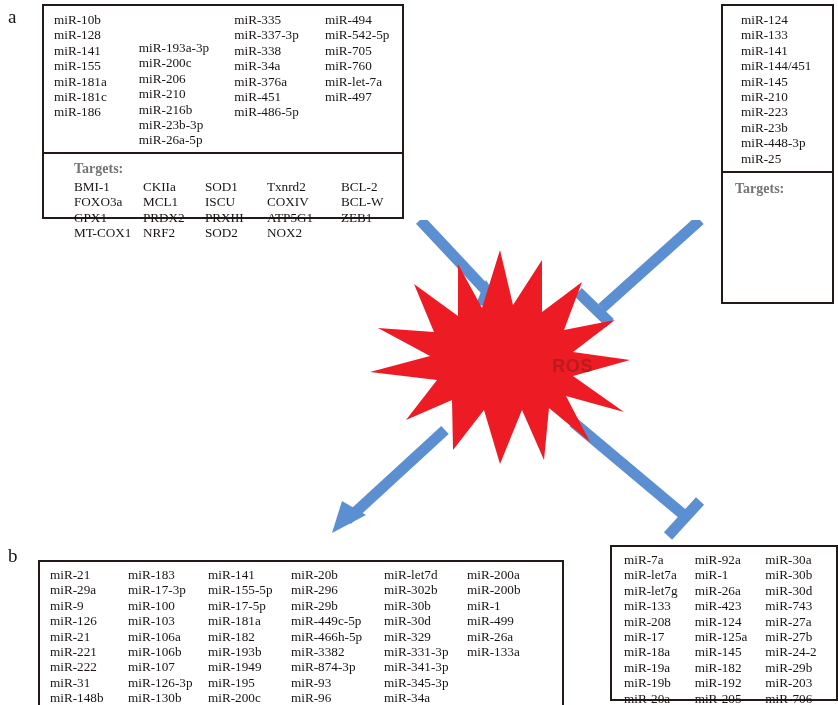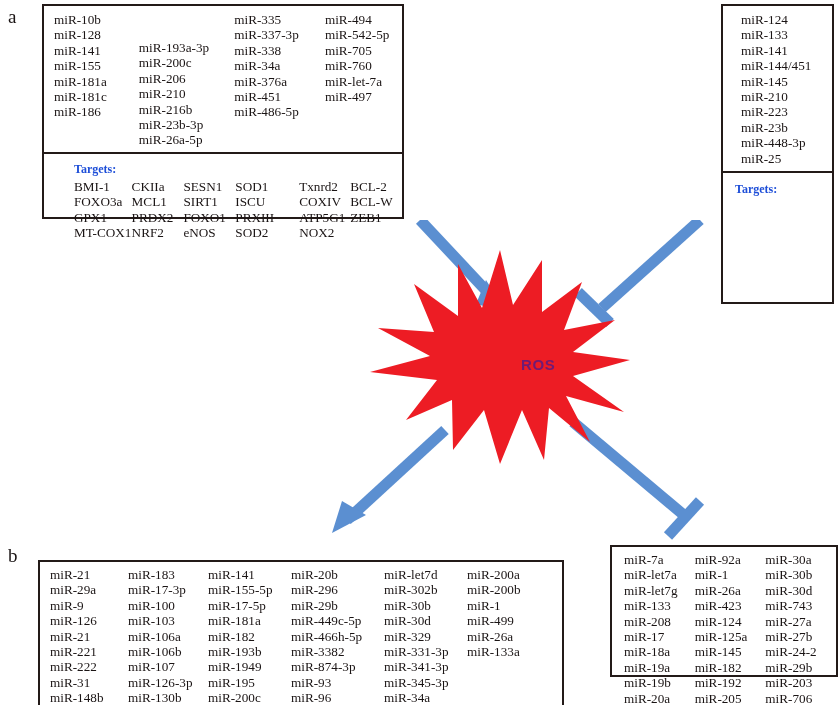--- a/index.html
+++ b/index.html
@@ -39,24 +39,24 @@
   }
   .item{
     font-family:"Liberation Serif", serif;
     font-size:13.2px;
     line-height:15.4px;
     white-space:nowrap;
     color:#1a1414;
   }
   .targets-head{
     font-family:"Liberation Serif", serif;
-    font-size:12px;
+    font-size:14px;
     font-weight:bold;
     line-height:18px;
-    color:#1d4ed8;
+    color:#737373;
     margin-bottom:1px;
   }
 
   
   #box-a-left{ left:42px; top:4px; width:362px; height:215px; }
   #box-a-left .mir-area{ padding:6px 0 4px 10px; }
   #box-a-left .mir-area .col:nth-child(1){ width:88px; }
   #box-a-left .mir-area .col:nth-child(2){ width:99px;margin-top:28px; }
   #box-a-left .mir-area .col:nth-child(3){ width:94px; }
   #box-a-left .mir-area .col:nth-child(4){ width:80px; }
@@ -74,40 +74,40 @@
   #box-b-left{ left:38px; top:560px; width:526px; height:152px; }
   #box-b-left .mir-area{ padding:5px 0 3px 10px; }
   #box-b-left .col:nth-child(1){ width:78px; }
   #box-b-left .col:nth-child(2){ width:80px; }
   #box-b-left .col:nth-child(3){ width:83px; }
   #box-b-left .col:nth-child(4){ width:93px; }
   #box-b-left .col:nth-child(5){ width:83px; }
   #box-b-left .col:nth-child(6){ width:70px; }
 
   
-  #box-b-right{ left:610px; top:545px; width:228px; height:132px; }
+  #box-b-right{ left:610px; top:545px; width:228px; height:156px; }
   #box-b-right .mir-area{ padding:5px 0 3px 12px; }
   #box-b-right .col{ width:72px; }
 
   
   #center-graphic{
     position:absolute;
     left:290px; top:220px;
     width:420px; height:320px;
   }
   #center-graphic svg{ display:block; }
   .ros-label{
     position:absolute;
     left:521px; top:356px;
     width:72px;
-    text-align:left;
+    text-align:right;
     font-family:"Liberation Sans", sans-serif;
-    font-size:15px;
+    font-size:18px;
     font-weight:bold;
-    color:#701a75;
+    color:#b91c1c;
     letter-spacing:0.6px;
     pointer-events:none;
   }
 </style>
 </head>
 <body>
 
 <div class="panel-letter" style="left:8px; top:6px;">a</div>
 <div class="panel-letter" style="left:8px; top:545px;">b</div>
 
@@ -158,26 +158,20 @@
           <div class="item">BMI-1</div>
           <div class="item">FOXO3a</div>
           <div class="item">GPX1</div>
           <div class="item">MT-COX1</div>
         </div>
         <div class="col">
           <div class="item">CKIIa</div>
           <div class="item">MCL1</div>
           <div class="item">PRDX2</div>
           <div class="item">NRF2</div>
-        </div>
-        <div class="col">
-          <div class="item">SESN1</div>
-          <div class="item">SIRT1</div>
-          <div class="item">FOXO1</div>
-          <div class="item">eNOS</div>
         </div>
         <div class="col">
           <div class="item">SOD1</div>
           <div class="item">ISCU</div>
           <div class="item">PRXIII</div>
           <div class="item">SOD2</div>
         </div>
         <div class="col">
           <div class="item">Txnrd2</div>
           <div class="item">COXIV</div>

